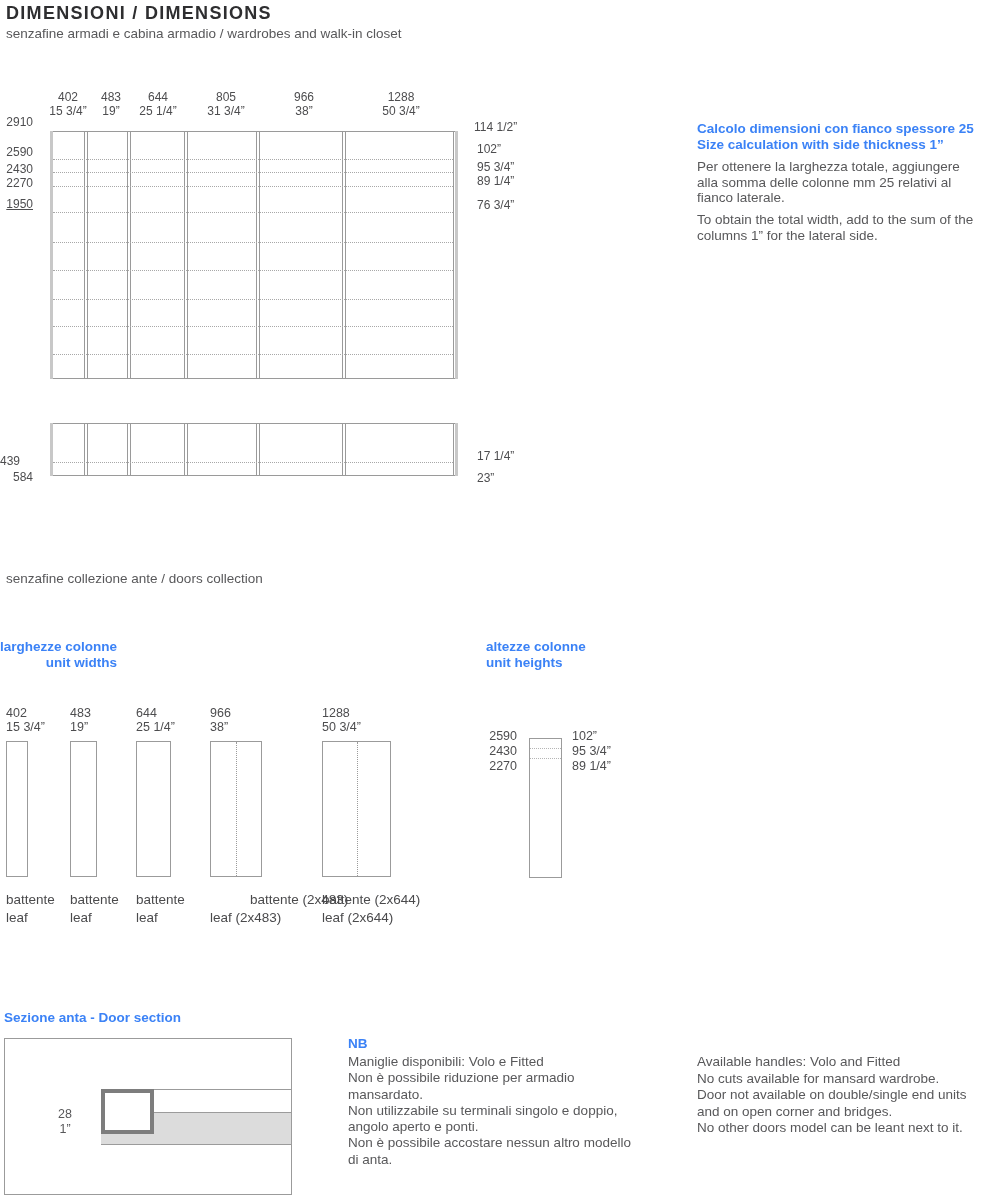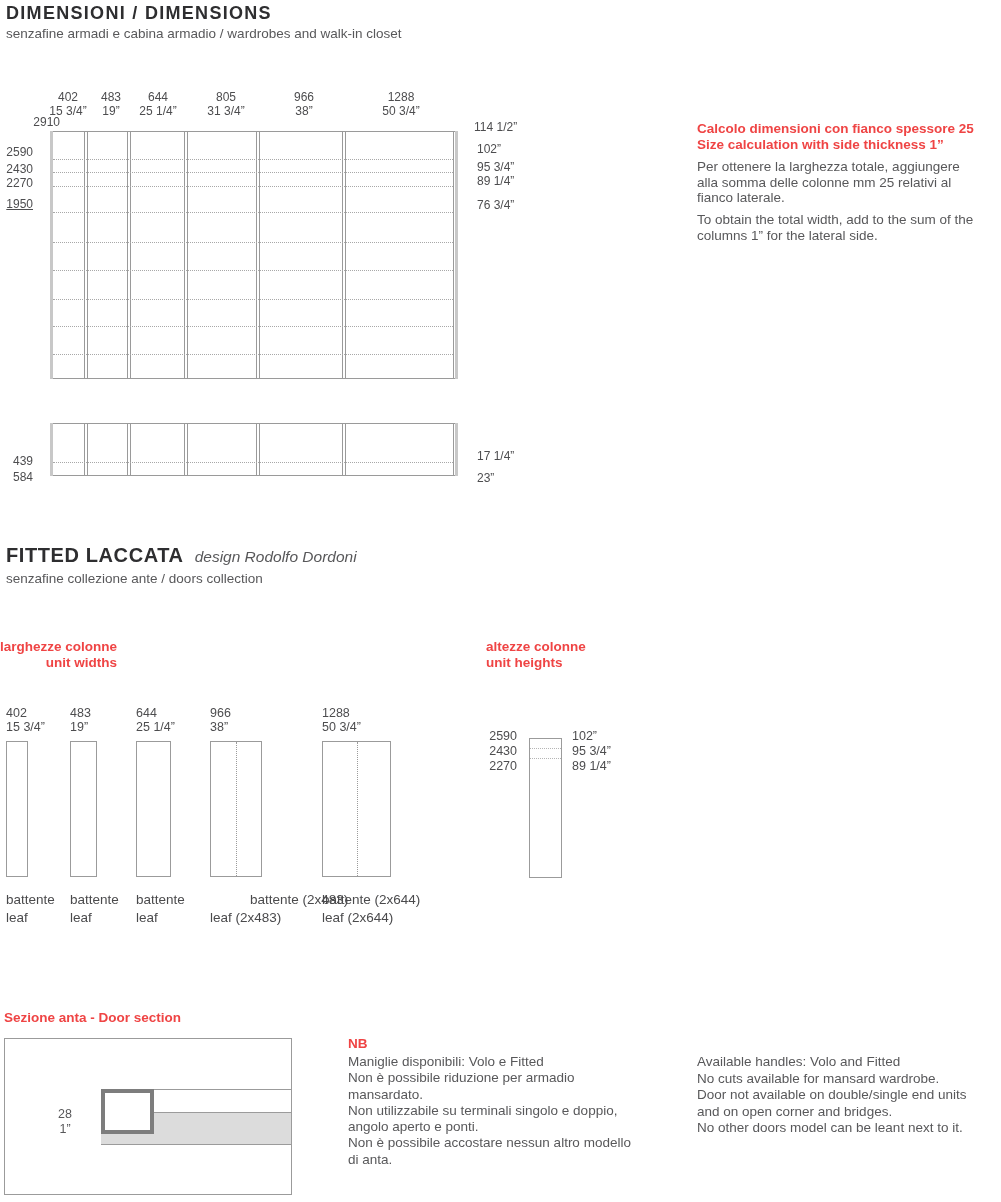--- a/index.html
+++ b/index.html
@@ -6,21 +6,21 @@
   body{font-family:"Liberation Sans",sans-serif;-webkit-font-smoothing:antialiased;}
   #canvas{position:relative;width:1001px;height:1202px;background:#fff;overflow:hidden;}
   .abs{position:absolute;}
   .nowrap{white-space:nowrap;}
 
   
   .h-main{font-size:18px;font-weight:bold;letter-spacing:1.3px;color:#2e2e30;}
   .h-sub{font-size:13.5px;color:#58585a;}
   .h-fitted{font-size:20px;font-weight:bold;letter-spacing:.6px;color:#2e2e30;}
   .h-designer{font-size:15.5px;font-style:italic;color:#58585a;margin-left:11px;}
-  .h-small{font-size:13.5px;font-weight:bold;color:#ef4444;line-height:16px;}
+  .h-small{font-size:13.5px;font-weight:bold;color:#3b82f6;line-height:16px;}
 
   
   .num{font-size:12px;line-height:14px;color:#4d4d4f;}
   .dimlabel{font-size:12.5px;line-height:13.5px;color:#4d4d4f;}
   .typelabel{font-size:13.5px;color:#4a4a4c;}
   .body-txt{font-size:13.5px;color:#58585a;}
 
   
   .gbox{position:absolute;}
   .gbox .hl{position:absolute;left:0;width:100%;height:1px;background:#9a9a9a;}
@@ -68,21 +68,21 @@
   </div>
   <div class="abs num nowrap" style="left:274px;top:90px;width:60px;text-align:center;">
     <div>966</div>
     <div>38”</div>
   </div>
   <div class="abs num nowrap" style="left:371px;top:90px;width:60px;text-align:center;">
     <div>1288</div>
     <div>50 3/4”</div>
   </div>
 
-  <div class="abs num" style="left:0;top:115px;width:33px;text-align:right;margin-left:27px;">2910</div>
+  <div class="abs num" style="left:0;top:115px;width:33px;text-align:right;">2910</div>
   <div class="abs num" style="left:0;top:145px;width:33px;text-align:right;">2590</div>
   <div class="abs num" style="left:0;top:162px;width:33px;text-align:right;">2430</div>
   <div class="abs num" style="left:0;top:176px;width:33px;text-align:right;">2270</div>
   <div class="abs num" style="left:0;top:197px;width:33px;text-align:right;text-decoration:underline;">1950</div>
 
   <div class="abs num nowrap" style="left:474px;top:120px;">114 1/2”</div>
   <div class="abs num nowrap" style="left:477px;top:142px;">102”</div>
   <div class="abs num nowrap" style="left:477px;top:160px;">95 3/4”</div>
   <div class="abs num nowrap" style="left:477px;top:174px;">89 1/4”</div>
   <div class="abs num nowrap" style="left:477px;top:198px;">76 3/4”</div>
@@ -107,21 +107,21 @@
     <div class="dot" style="top:41px;"></div>
     <div class="dot" style="top:55px;"></div>
     <div class="dot" style="top:81px;"></div>
     <div class="dot" style="top:111px;"></div>
     <div class="dot" style="top:139px;"></div>
     <div class="dot" style="top:168px;"></div>
     <div class="dot" style="top:195px;"></div>
     <div class="dot" style="top:223px;"></div>
   </div>
 
-  <div class="abs num" style="left:0;top:454px;width:33px;text-align:right;">439</div>
+  <div class="abs num" style="left:0;top:454px;width:33px;text-align:left;">439</div>
   <div class="abs num" style="left:0;top:470px;width:33px;text-align:right;">584</div>
   <div class="abs num nowrap" style="left:477px;top:449px;">17 1/4”</div>
   <div class="abs num nowrap" style="left:477px;top:471px;">23”</div>
 
   <div class="gbox" style="left:50px;top:423px;width:408px;height:53px;">
     <div class="hl" style="top:0;"></div>
     <div class="hl" style="top:52px;"></div>
     <div class="vthick" style="left:0;"></div>
     <div class="vthin" style="left:403px;"></div>
     <div class="vthick" style="left:405px;"></div>
@@ -145,24 +145,20 @@
   <div class="abs body-txt nowrap" style="left:697px;top:159px;line-height:15.6px;">
     <div>Per ottenere la larghezza totale, aggiungere</div>
     <div>alla somma delle colonne mm 25 relativi al</div>
     <div>fianco laterale.</div>
   </div>
   <div class="abs body-txt nowrap" style="left:697px;top:212px;line-height:15.6px;">
     <div>To obtain the total width, add to the sum of the</div>
     <div>columns 1” for the lateral side.</div>
   </div>
 
-  <div class="abs" style="left:6px;top:544px;display:flex;align-items:baseline;">
-    <span class="h-fitted nowrap">FITTED LACCATA</span>
-    <span class="h-designer nowrap">design Rodolfo Dordoni</span>
-  </div>
   <div class="abs h-sub nowrap" style="left:6px;top:571px;">senzafine collezione ante / doors collection</div>
 
   <div class="abs h-small nowrap" style="left:0;top:639px;text-align:right;">
     <div>larghezze colonne</div>
     <div>unit widths</div>
   </div>
   <div class="abs h-small nowrap" style="left:486px;top:639px;">
     <div>altezze colonne</div>
     <div>unit heights</div>
   </div>

